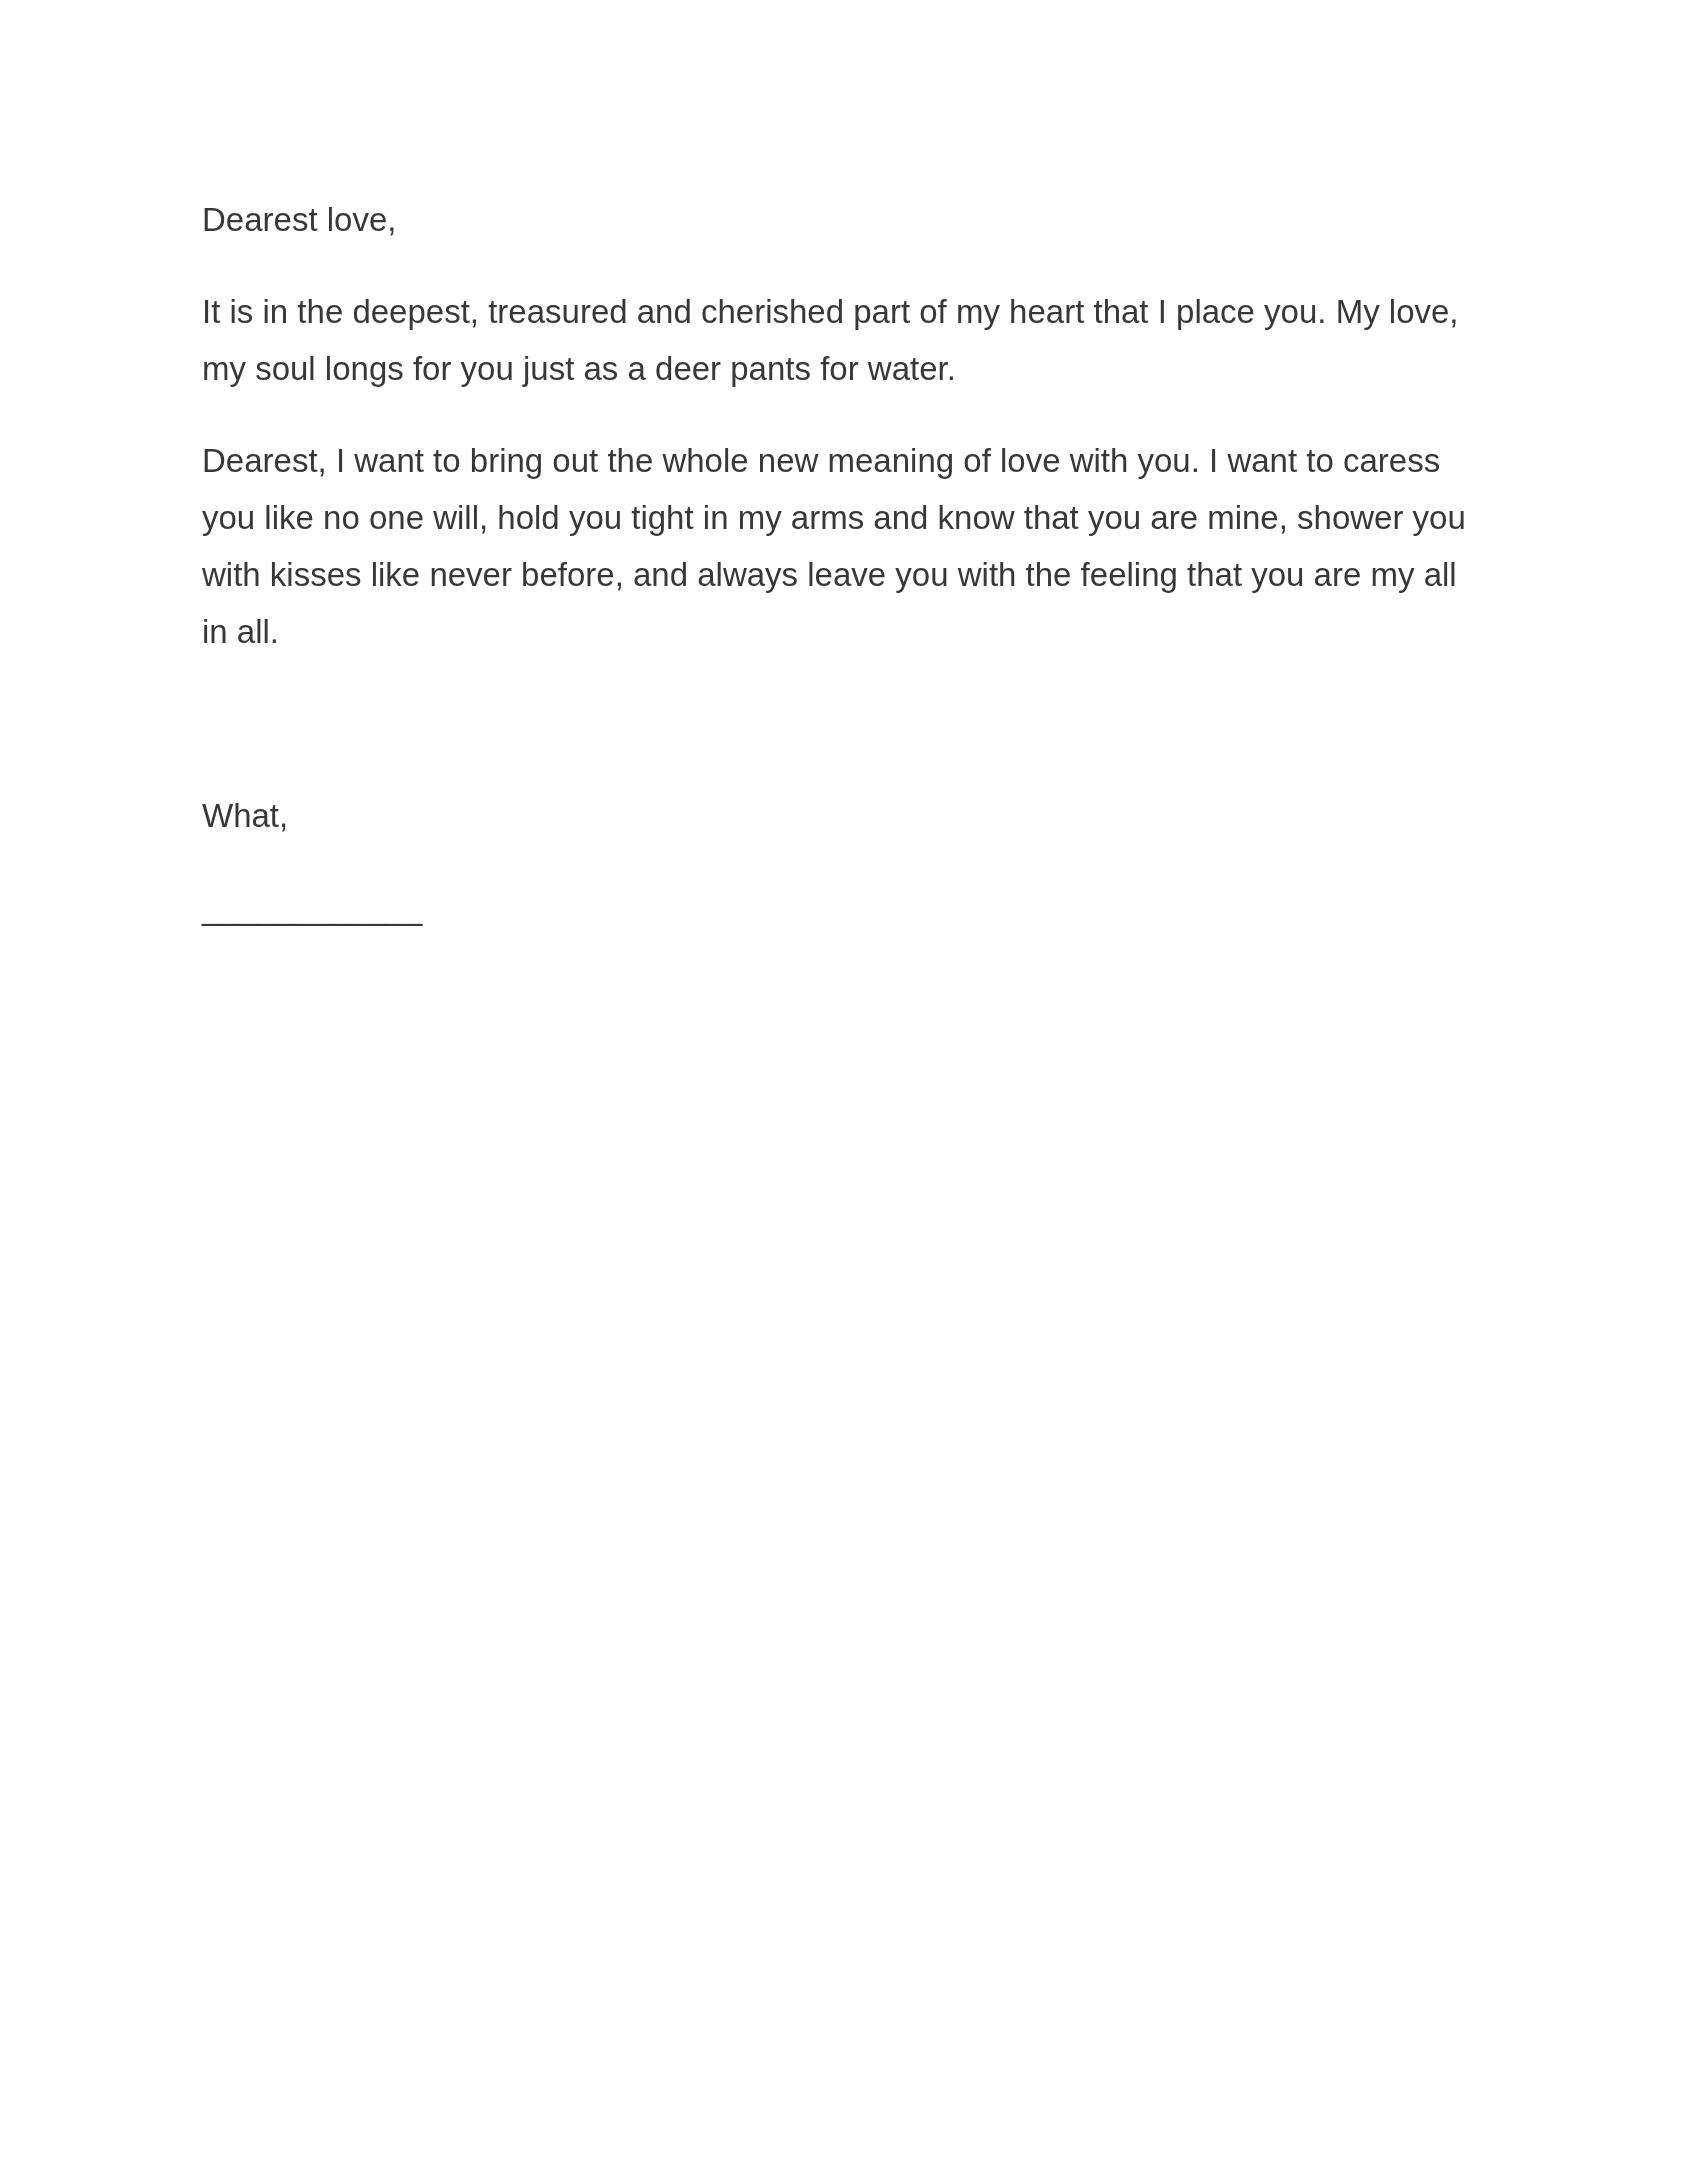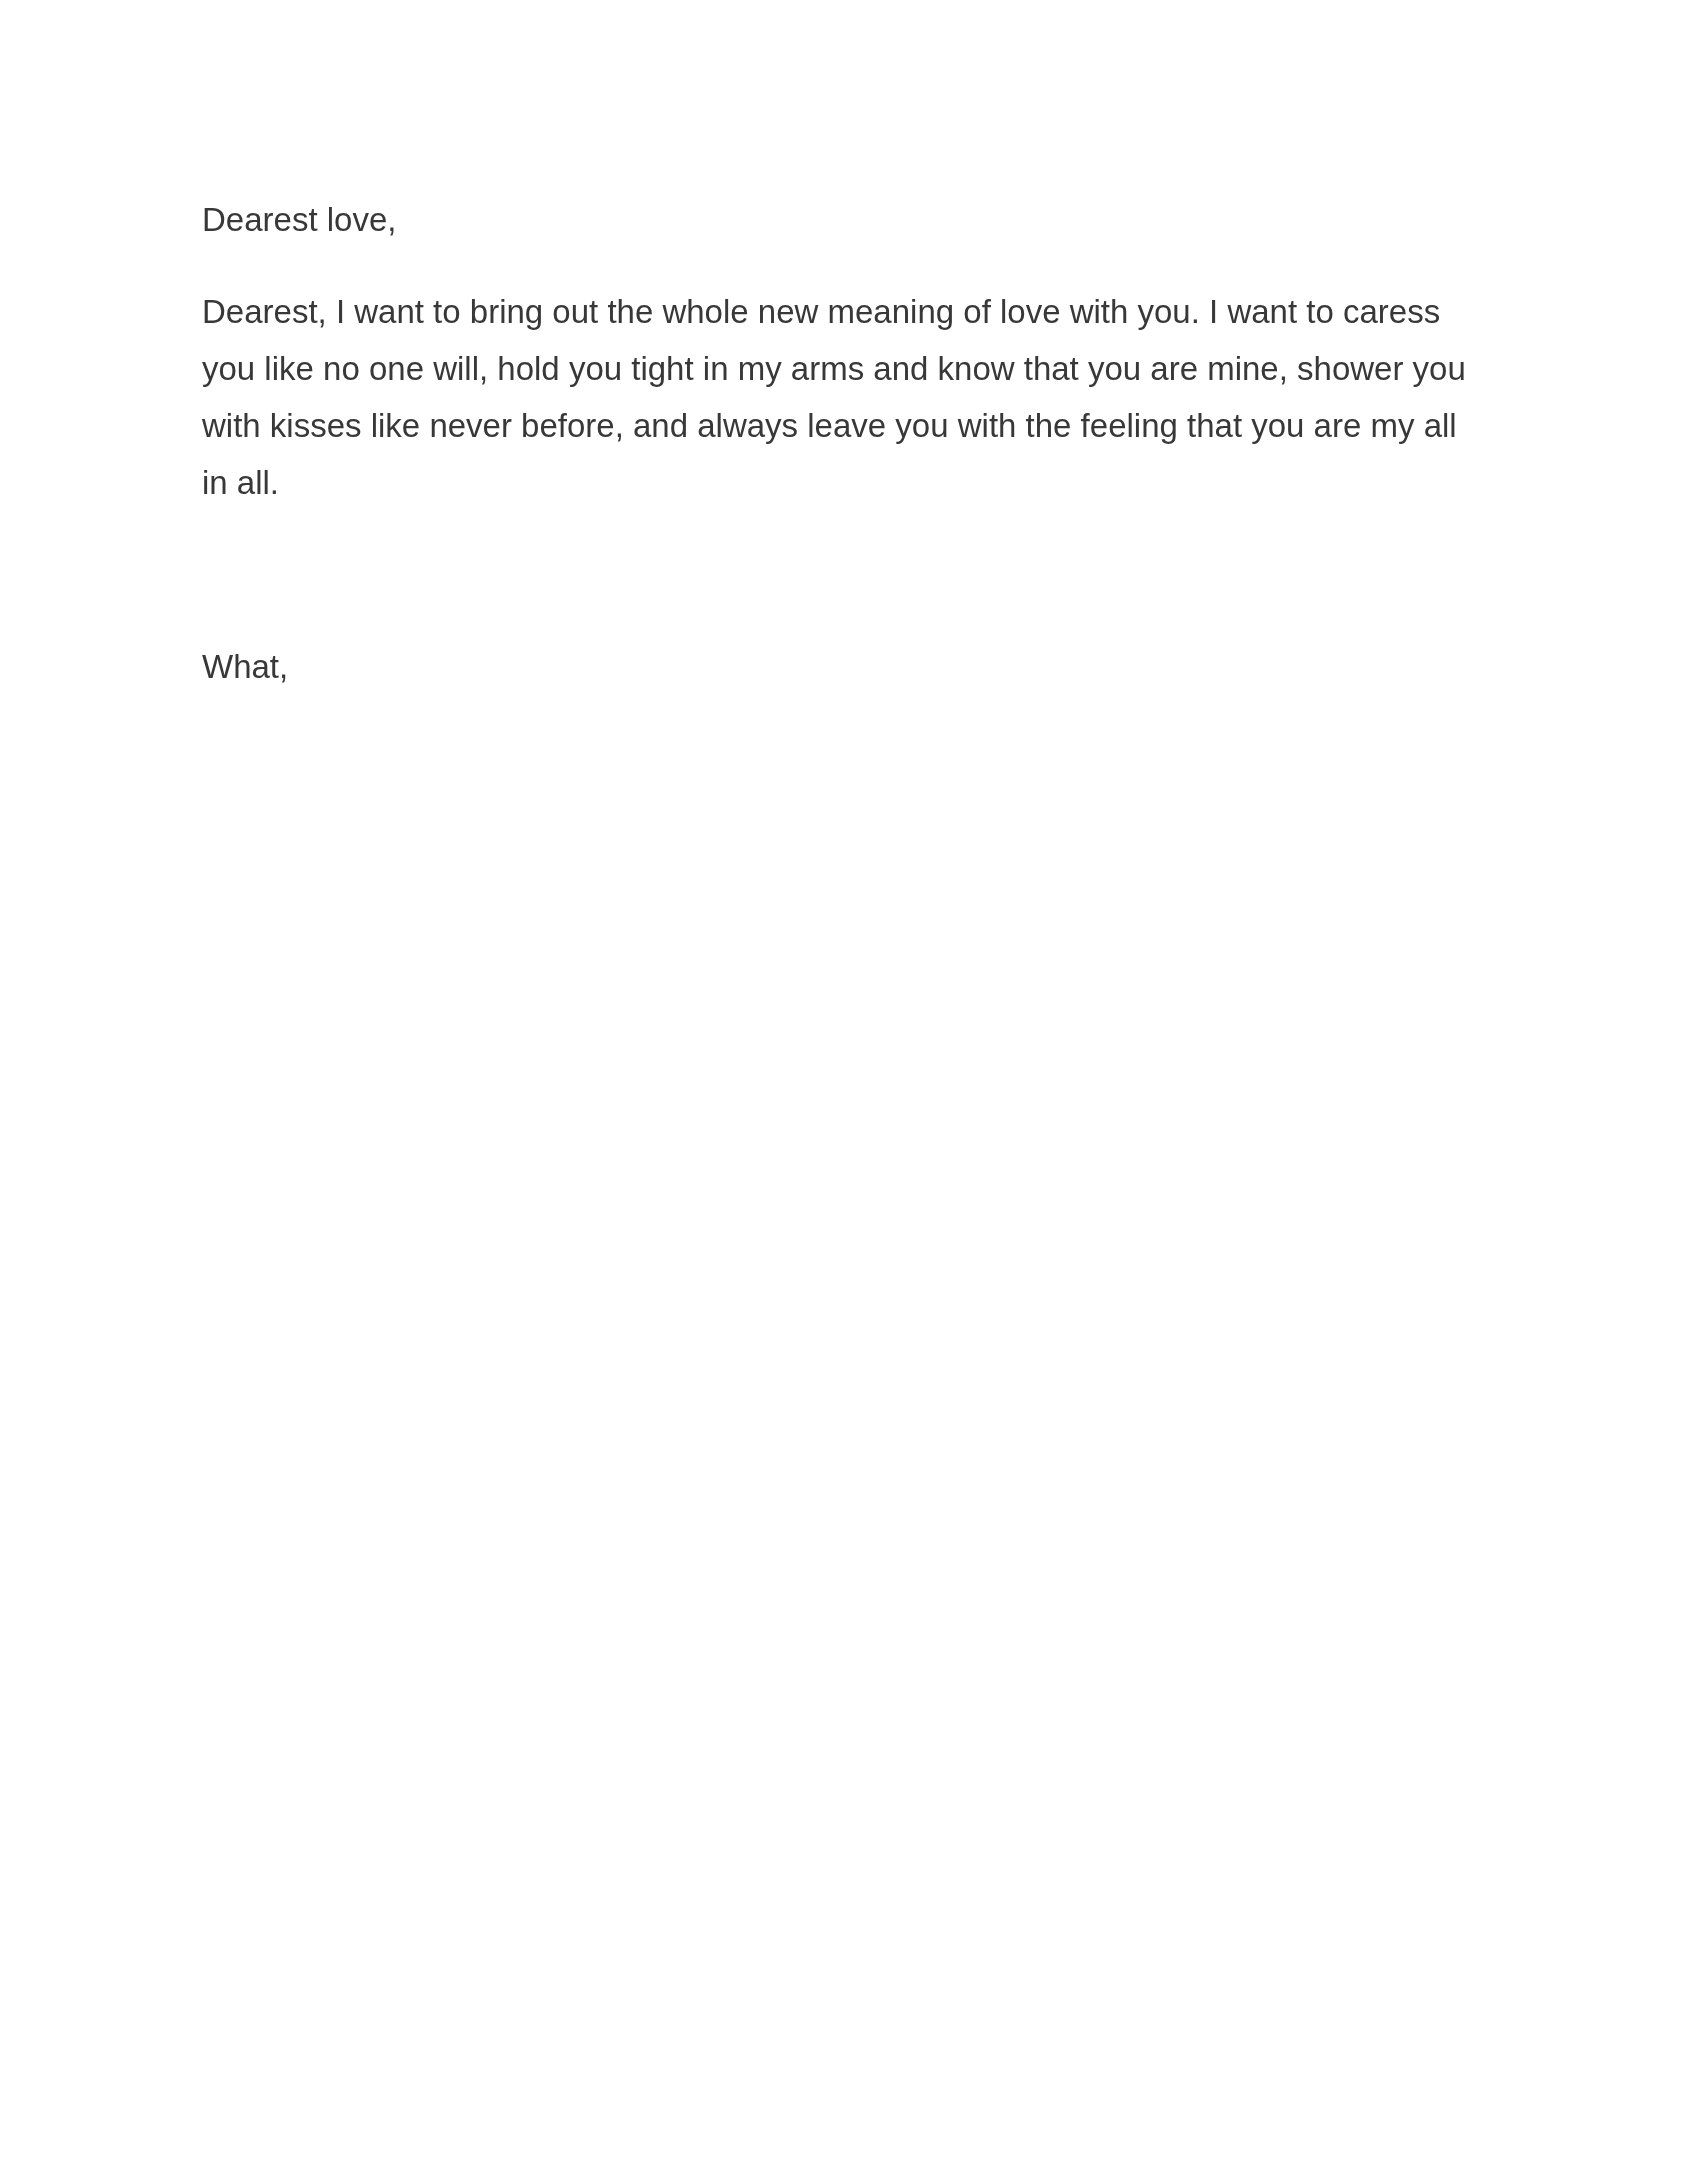--- a/index.html
+++ b/index.html
@@ -35,24 +35,26 @@
     white-space: nowrap;
   }
 </style>
 </head>
 <body>
 
 <div class="page">
   <div class="letter">
     <p>Dearest love,</p>
 
+    <p>It is in the deepest, treasured and cherished part of my heart that I place you. My love, my soul longs for you just as a deer pants for water.</p>
 
     <p>Dearest, I want to bring out the whole new meaning of love with you. I want to caress you like no one will, hold you tight in my arms and know that you are mine, shower you with kisses like never before, and always leave you with the feeling that you are my all in all.</p>
 
 
 
     <div class="blank-line"></div>
 
     <p>What,</p>
 
+    <p class="signature">____________</p>
   </div>
 </div>
 
 
 </body></html>

